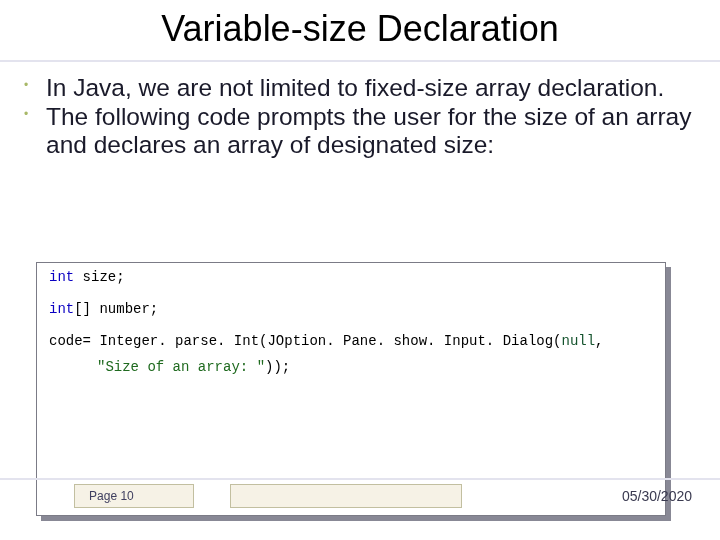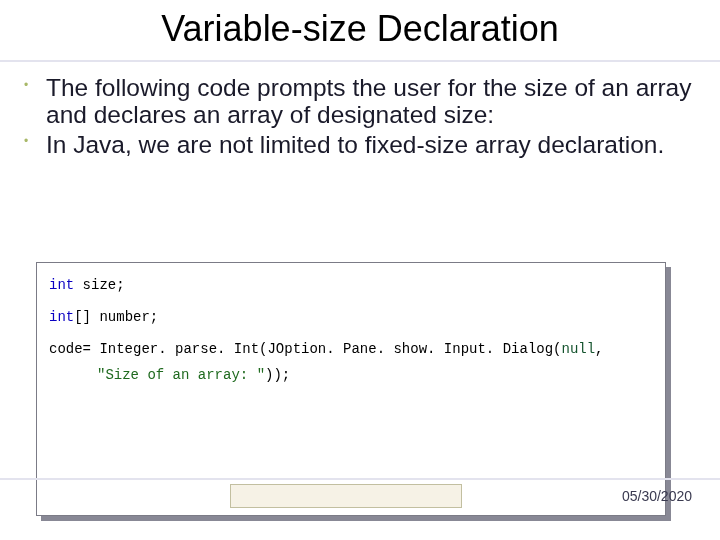--- a/index.html
+++ b/index.html
@@ -68,21 +68,21 @@
   .code-box {
     position: absolute;
     top: 262px;
     left: 36px;
     width: 630px;
     height: 254px;
     background: #ffffff;
     border: 1px solid #7b7b86;
     box-shadow: 5px 5px 0 #888895;
     box-sizing: border-box;
-    padding: 14px 12px 6px 12px;
+    padding: 6px 12px 6px 12px;
     font-family: "Courier New", monospace;
     font-size: 14px;
     color: #000000;
     line-height: 1.15;
   }
   .code-box .kw { color: #0a00c2; }
   .code-box .null { color: #14532d; }
   .code-box .str { color: #1f6a1f; }
   .code-line {
     white-space: pre;
@@ -146,35 +146,38 @@
 </head>
 <body>
 
 <div class="slide">
 
   <div class="title">Variable-size Declaration</div>
   <div class="hr-top"></div>
 
   <div class="body">
     <ul>
+      <li><span>In Java, we are not limited to fixed-size array declaration.</span></li>
       <li><span>The following code prompts the user for the size of an array and declares an array of designated size:</span></li>
-      <li><span>In Java, we are not limited to fixed-size array declaration.</span></li>
     </ul>
   </div>
 
   <div class="code-box">
     <div class="code-line"><span class="kw">int</span><span> size;</span></div>
     <div class="code-blank"></div>
     <div class="code-line"><span class="kw">int</span><span>[] number;</span></div>
     <div class="code-blank"></div>
     <div class="code-line"><span>code= Integer. parse. Int(JOption. Pane. show. Input. Dialog(</span><span class="null">null</span><span>,</span></div>
     <div class="code-blank" style="height:10px"></div>
     <div class="code-line code-indent"><span class="str">"Size of an array: "</span><span>));</span></div>
     <div class="code-blank"></div>
   </div>
 
   <div class="footer">
     <div class="footer-line-top"></div>
+    <div class="page-cell">
+      <span><span>Pa</span><span class="page-underline">g</span><span>e 10</span></span>
+    </div>
     <div class="mid-cell"></div>
     <div class="date-label">05/30/2020</div>
   </div>
 
 </div>
 
 </body></html>

